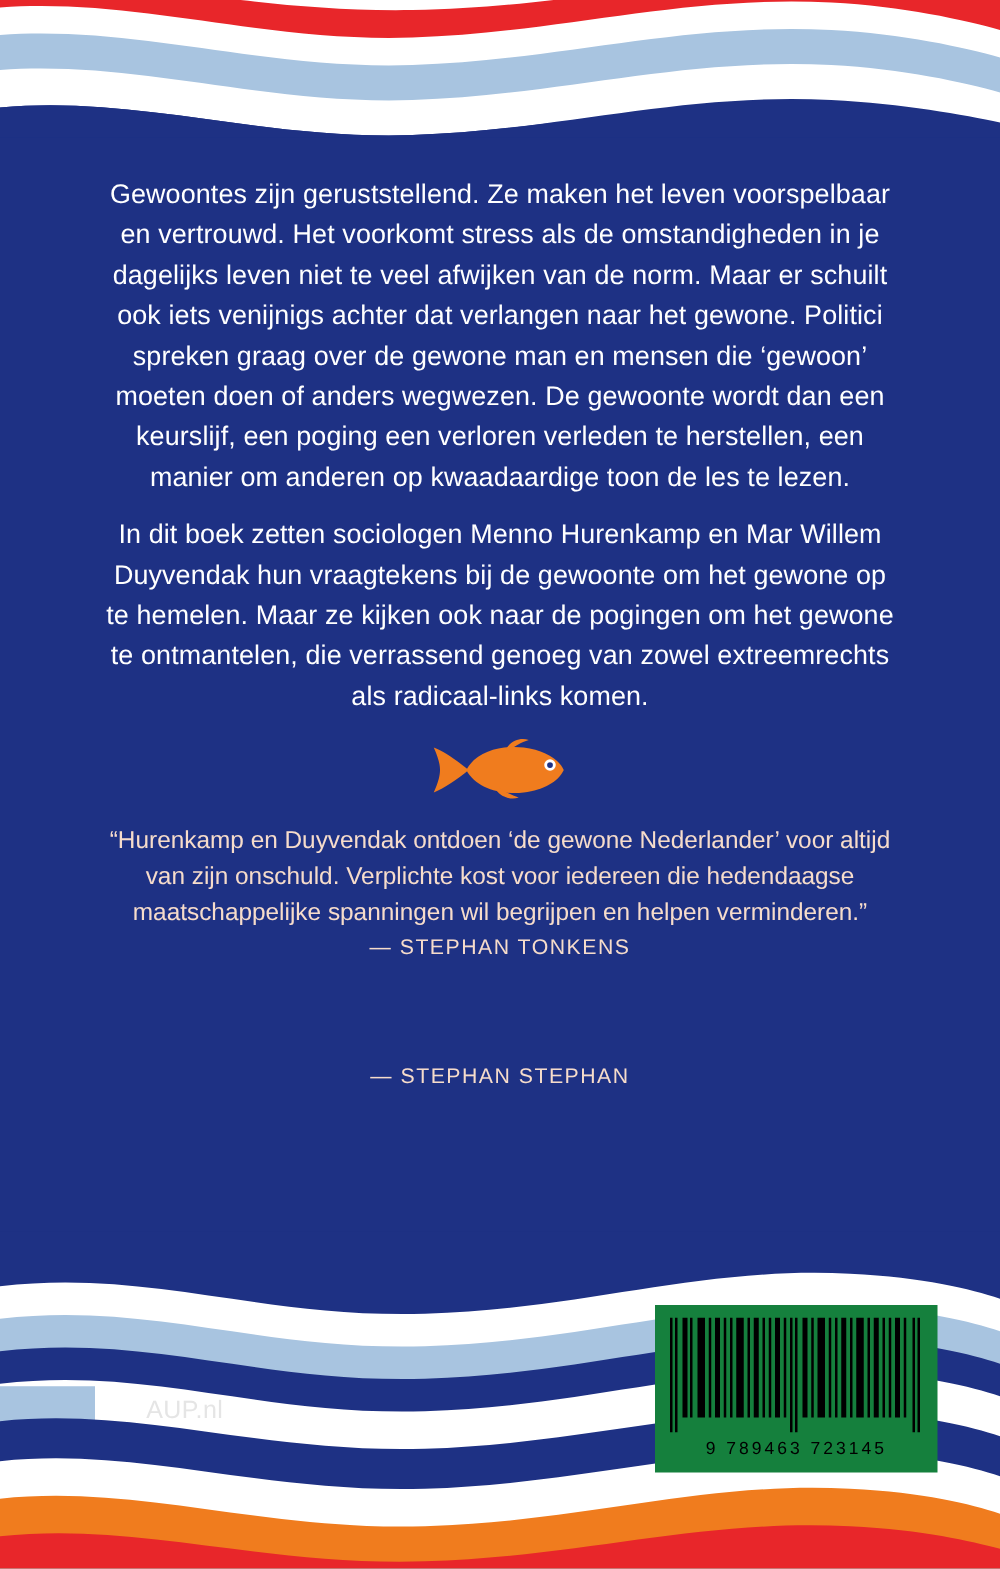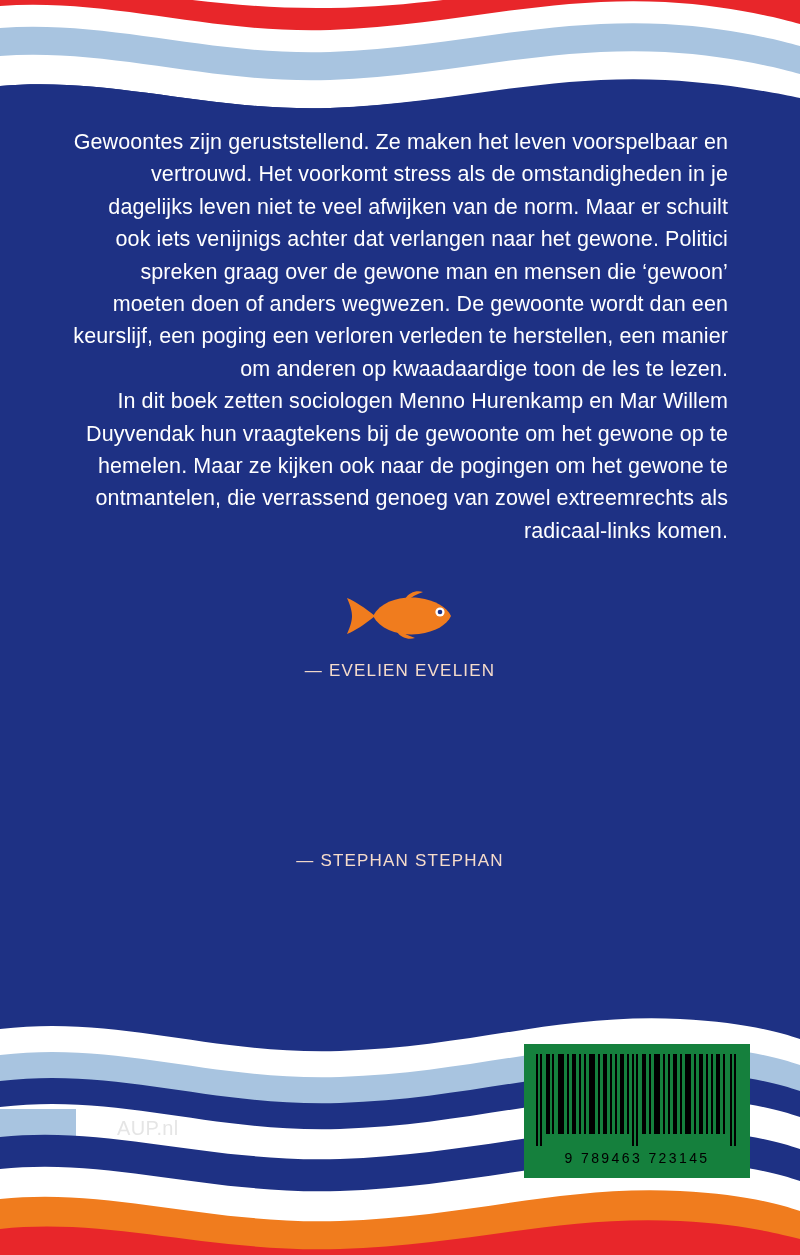--- a/index.html
+++ b/index.html
@@ -30,21 +30,21 @@
     position: absolute;
     top: 126px;
     left: 72px;
     width: 656px;
     text-align: center;
     color: #ffffff;
     font-size: 21.5px;
     line-height: 32.4px;
     letter-spacing: 0.1px;
   }
-  .blurb p { margin: 0; text-align: right; }
+  .blurb p { margin: 13px; }
 
   .fish-wrap {
     position: absolute;
     top: 588px;
     left: 0;
     width: 800px;
     text-align: center;
   }
 
   .quote-block {
@@ -132,21 +132,22 @@
       <path d="M38,28 C46,13 66,8 84,10 C100,12 112,19 116,28 C112,37 100,44 84,46 C66,48 46,43 38,28 Z" fill="#f07c1e"></path>
       <path d="M40,28 C30,20 20,13 12,10 C16,19 17,24 17,28 C17,32 16,37 12,46 C20,43 30,36 40,28 Z" fill="#f07c1e"></path>
       <path d="M70,11 C74,4 82,2 88,4 C82,6 76,9 72,13 Z" fill="#f07c1e"></path>
       <path d="M62,44 C66,50 74,52 80,50 C74,48 68,45 64,42 Z" fill="#f07c1e"></path>
       <circle cx="105" cy="24" r="4.6" fill="#ffffff"></circle>
       <circle cx="105" cy="24" r="2.3" fill="#1e3184"></circle>
     </svg>
   </div>
 
   <div class="quote-block quote-1">
-    <div class="quote-attr">— EVELIEN EVELIEN</div>
+    <div class="quote-text">“Hurenkamp en Duyvendak ontdoen ‘de gewone Nederlander’ voor altijd van zijn onschuld. Verplichte kost voor iedereen die hedendaagse maatschappelijke spanningen wil begrijpen en helpen verminderen.”</div>
+    <div class="quote-attr">— STEPHAN TONKENS</div>
   </div>
 
   <div class="quote-block quote-2">
     <div class="quote-attr">— STEPHAN STEPHAN</div>
   </div>
 
   <div class="wave-layer bottom-waves">
     <svg width="800" height="270" viewBox="0 0 800 270" preserveAspectRatio="none">
       <rect x="0" y="0" width="800" height="270" fill="#1e3184"></rect>
       <path d="M0,44 C120,30 210,70 340,66 C470,62 560,28 680,34 C740,37 776,46 800,54 L800,270 L0,270 Z" fill="#ffffff"></path>

